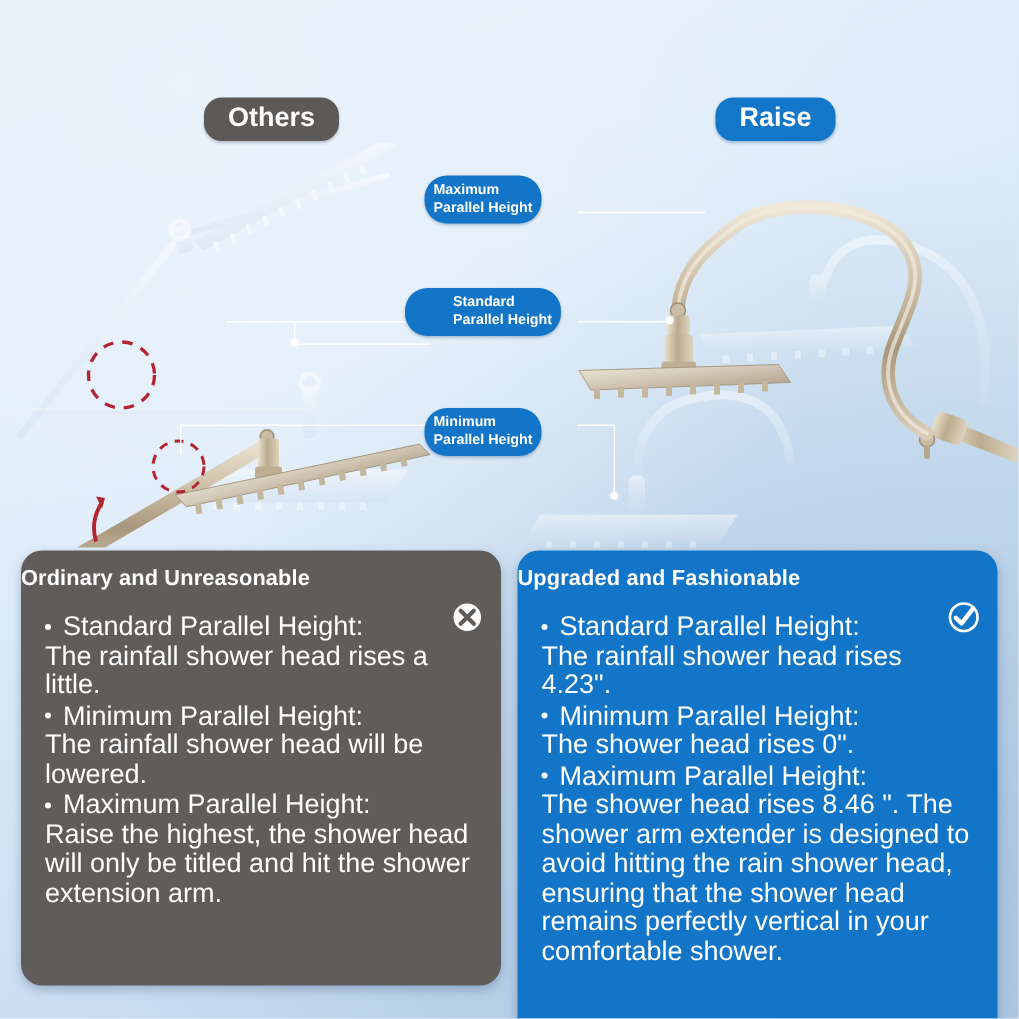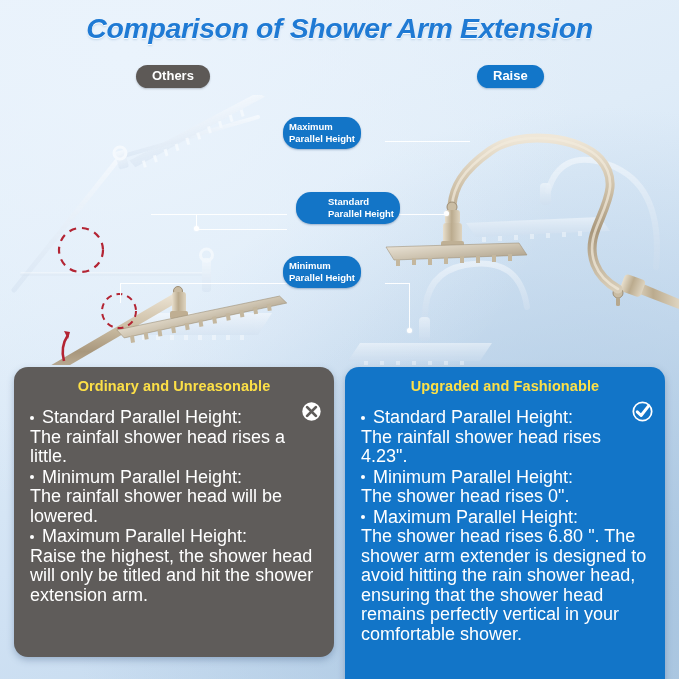--- a/index.html
+++ b/index.html
@@ -21,39 +21,39 @@
     position:absolute;left:0;top:12px;width:679px;text-align:center;
     font-size:28.5px;font-weight:bold;font-style:italic;
     letter-spacing:-0.4px;
     color:#1f7ad4;
     text-shadow:0 1px 0 #ffffff, 0 2px 2px rgba(120,160,200,.35);
   }
 
   
   .pill{
     position:absolute;border-radius:12px;color:#fff;
-    font-size:13px;font-weight:600;
+    font-size:18px;font-weight:600;
     padding:4px 16px 5px;line-height:1.1;
   }
   .pill-others{left:136px;top:65px;background:#5d5956;
     box-shadow:0 1px 2px rgba(80,90,100,.35);}
   .pill-ours{left:477px;top:65px;background:#1276c9;
     box-shadow:0 1px 2px rgba(40,90,140,.35);}
 
   
   .tag{
     position:absolute;background:#1375c7;color:#fff;border-radius:15px;
     font-size:9.5px;font-weight:700;line-height:11.5px;
     padding:4px 6px 5px;white-space:pre-line;
     box-shadow:0 1px 2px rgba(30,70,120,.35);
     z-index:6;
   }
   .tag-max{left:283px;top:117px;}
-  .tag-std{left:296px;top:192px;padding-left:32px;}
-  .tag-min{left:283px;top:256px;}
+  .tag-std{left:270px;top:192px;padding-left:32px;}
+  .tag-min{left:283px;top:272px;}
 
   
   .lead{position:absolute;background:#ffffff;z-index:5;opacity:.95;}
   .lead-h{height:1.4px;}
   .lead-v{width:1.4px;}
   .dot{position:absolute;width:5px;height:5px;border-radius:50%;
        background:#fff;z-index:6;box-shadow:0 0 2px rgba(255,255,255,.9);}
 
   
   .stage{position:absolute;left:0;top:95px;width:679px;height:270px;}
@@ -67,42 +67,41 @@
   }
   .panel-left{
     left:14px;top:367px;width:320px;height:290px;
     background:#5f5c5a;
   }
   .panel-right{
     left:345px;top:367px;width:320px;height:368px;
     background:#1275c8;
   }
   .panel-head{
-    text-align:center;color:#fde047;font-weight:bold;font-size:14.5px;
+    color:#ffffff;font-weight:bold;font-size:14.5px;
     padding-top:11px;letter-spacing:.1px;
   }
   .mark{position:absolute;right:12px;top:34px;width:21px;height:21px;}
   ul.pts{
     list-style:none;margin:0;padding:14px 14px 0 16px;
     color:#fff;font-size:18px;line-height:19.5px;
   }
   ul.pts li{position:relative;padding-left:12px;margin-bottom:1px;}
   ul.pts li .bullet{
     position:absolute;left:0;top:7.5px;width:4px;height:4px;
     border-radius:50%;background:#fff;
   }
   ul.pts li .hdr{display:block;}
   ul.pts li .bdy{display:block;margin-left:-12px;}
 </style>
 </head>
 <body>
 
 <div id="root">
 
-  <div class="title">Comparison of Shower Arm Extension</div>
 
   <div class="pill pill-others">Others</div>
   <div class="pill pill-ours">Raise</div>
 
   <div class="stage">
     <svg class="art" viewBox="0 0 679 270">
       <defs>
         <linearGradient id="metal" x1="0" y1="0" x2="0" y2="1">
           <stop offset="0%" stop-color="#efe7d8"></stop>
           <stop offset="35%" stop-color="#cdbfa6"></stop>
@@ -341,19 +340,19 @@
         <span class="bdy">The rainfall shower head rises 4.23".</span>
       </li>
       <li>
         <span class="bullet"></span>
         <span class="hdr">Minimum Parallel Height:</span>
         <span class="bdy">The shower head rises 0".</span>
       </li>
       <li>
         <span class="bullet"></span>
         <span class="hdr">Maximum Parallel Height:</span>
-        <span class="bdy">The shower head rises 6.80 ".
+        <span class="bdy">The shower head rises 8.46 ".
 The shower arm extender is designed to avoid hitting the rain shower head, ensuring that the shower head remains perfectly vertical in your comfortable shower.</span>
       </li>
     </ul>
   </div>
 
 </div>
 
 </body></html>

